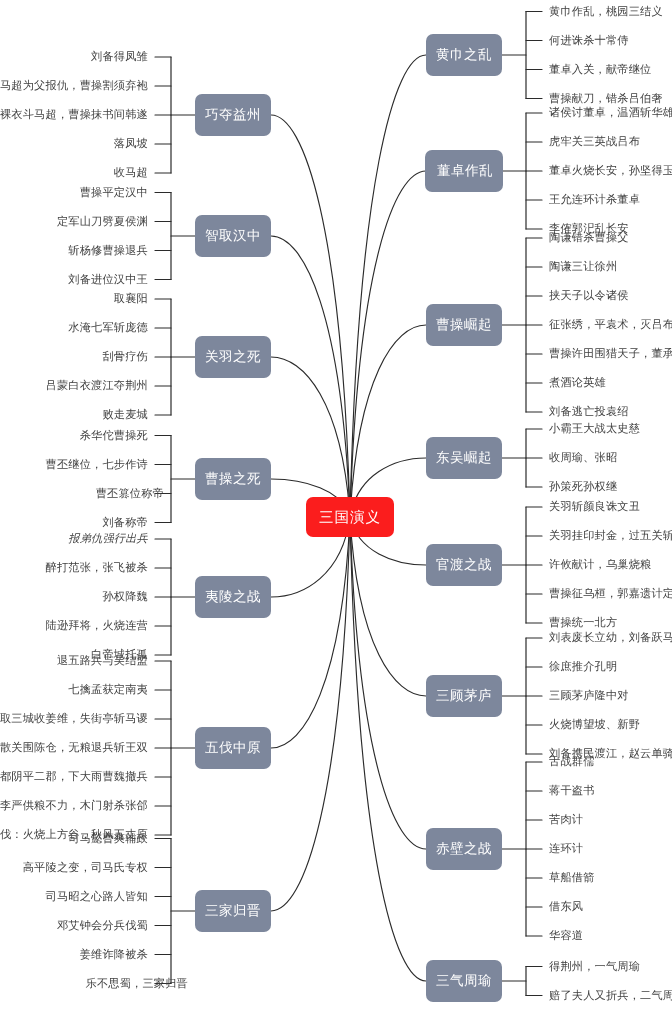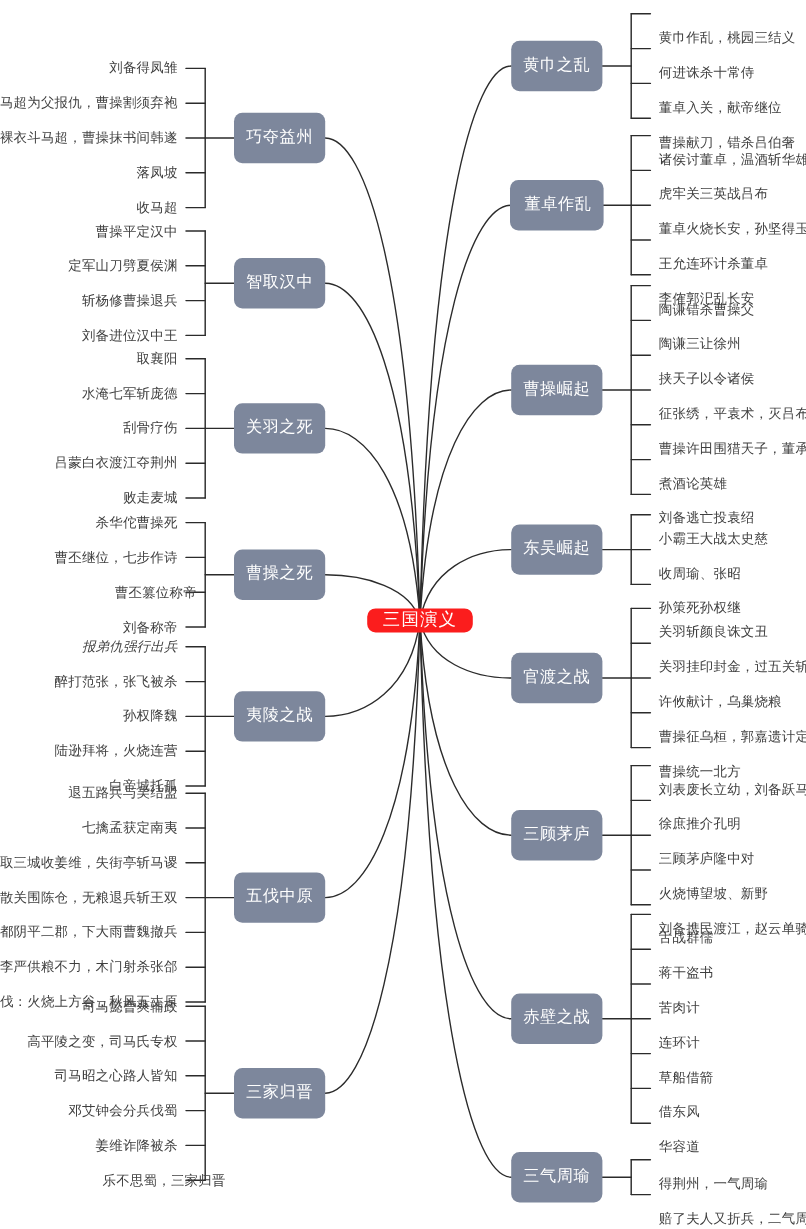--- a/index.html
+++ b/index.html
@@ -41,34 +41,34 @@
     color: #ffffff;
     border-radius: 7px;
     font-size: 14.5px;
     line-height: 1;
     letter-spacing: 1px;
     display: flex;
     align-items: center;
     justify-content: center;
     white-space: nowrap;
     padding: 0 13px;
-    height: 20px;
+    height: 40px;
     transform: translate(-50%, -50%);
     z-index: 5;
   }
   .leaf {
     position: absolute;
     font-size: 11.2px;
     line-height: 1;
     color: #3f3f3f;
     white-space: nowrap;
     transform: translateY(-50%);
     letter-spacing: 0.2px;
   }
-  .leaf.right { text-align: left; margin-top: 20px; }
+  .leaf.right { text-align: left; }
   .leaf.left { text-align: right; transform: translate(-100%, -50%); }
   #watermark {
     position: absolute;
     left: 0; right: 0;
     bottom: 6px;
     text-align: center;
     font-size: 19px;
     letter-spacing: 1px;
     color: rgba(120,120,128,0.55);
     font-weight: bold;

